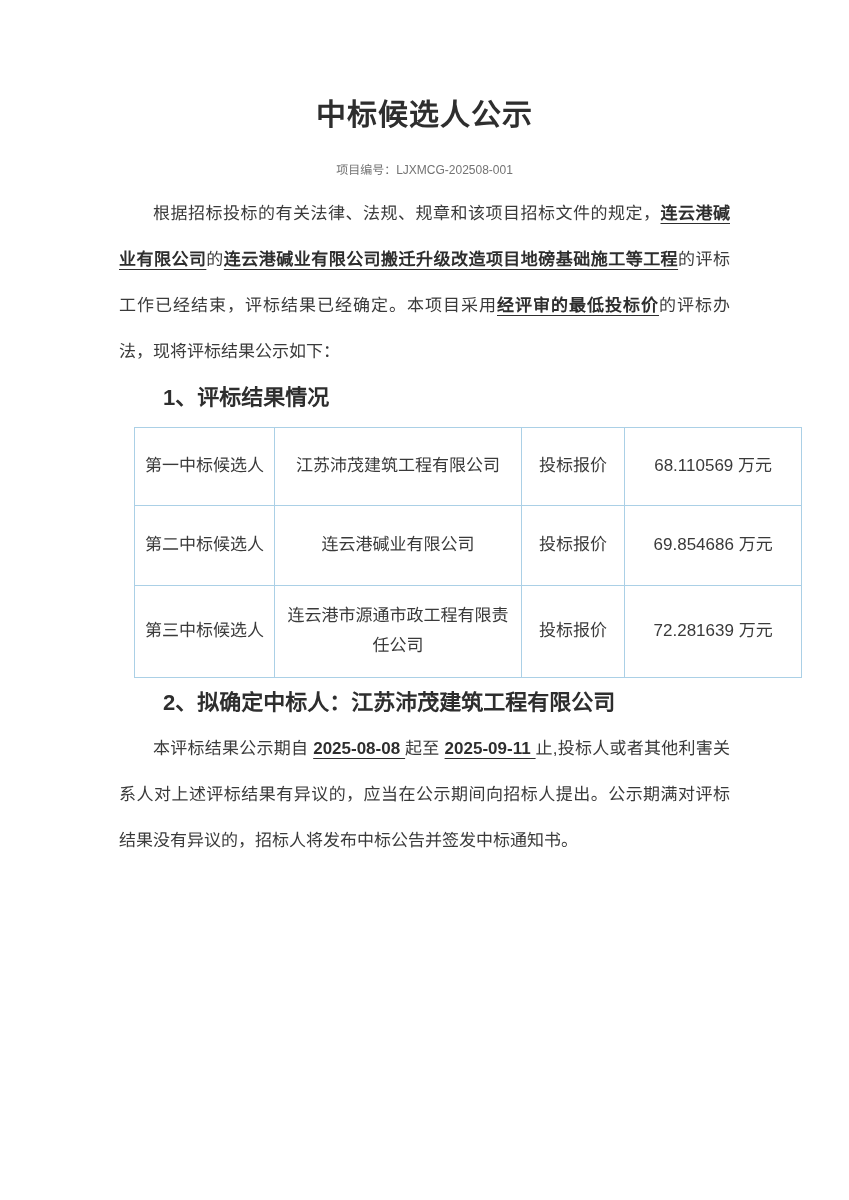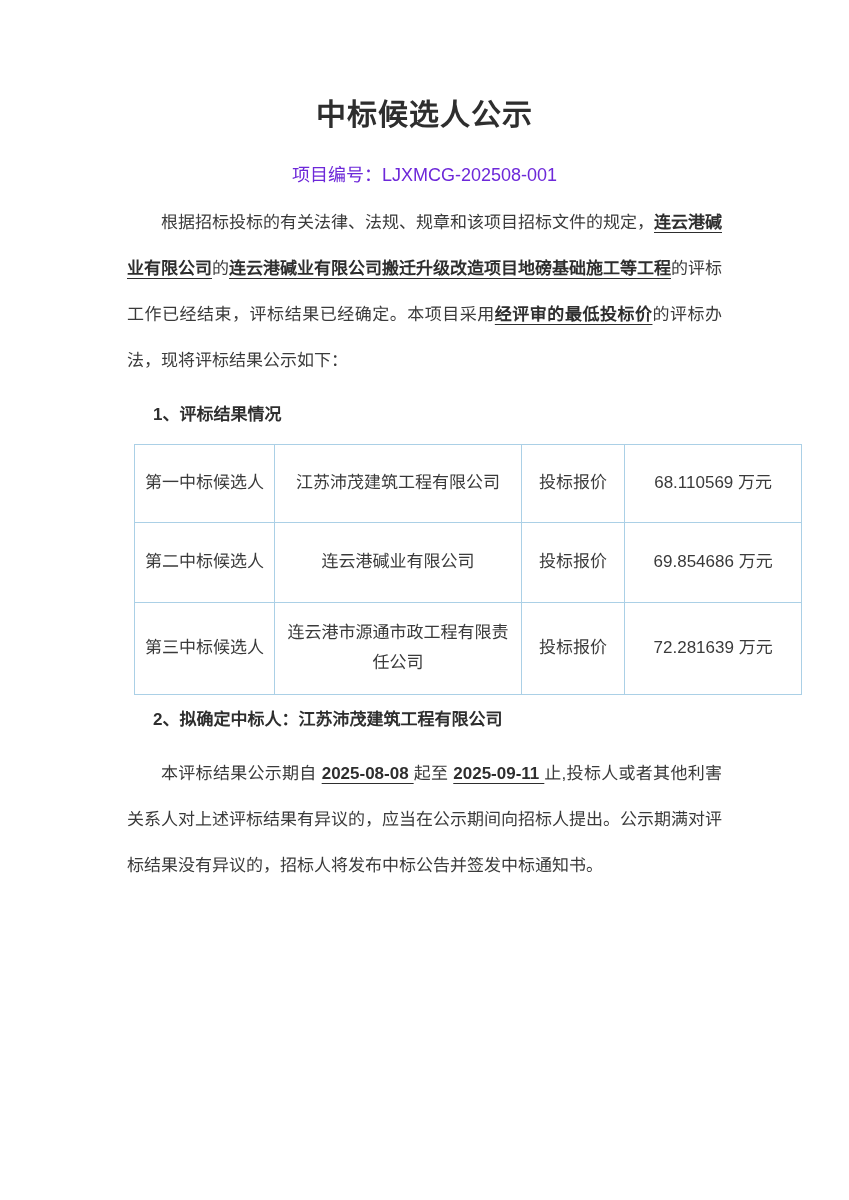--- a/index.html
+++ b/index.html
@@ -22,36 +22,36 @@
     text-align: center;
     font-size: 30px;
     font-weight: 700;
     color: #2e2e2e;
     line-height: 1.25;
     margin: 0 0 26px 0;
     letter-spacing: 1px;
   }
   .doc-subtitle {
     text-align: center;
-    font-size: 18px;
+    font-size: 12px;
     margin: 0 0 14px 0;
-    color: #6d28d9;
+    color: #737373;
   }
   .para {
     font-size: 17px;
     line-height: 46px;
     text-align: justify;
     text-indent: 2em;
-    margin: 8px;
+    margin: 0;
     color: #3a3a3a;
   }
   .b { font-weight: 700; color: #2e2e2e; }
   .u { text-decoration: underline; text-underline-offset: 4px; }
   .section-heading {
-    font-size: 17px;
+    font-size: 22px;
     font-weight: 700;
     color: #2e2e2e;
     line-height: 46px;
     margin: 0;
     text-indent: 2em;
   }
   table.results {
     border-collapse: collapse;
     table-layout: fixed;
     width: 668px;

